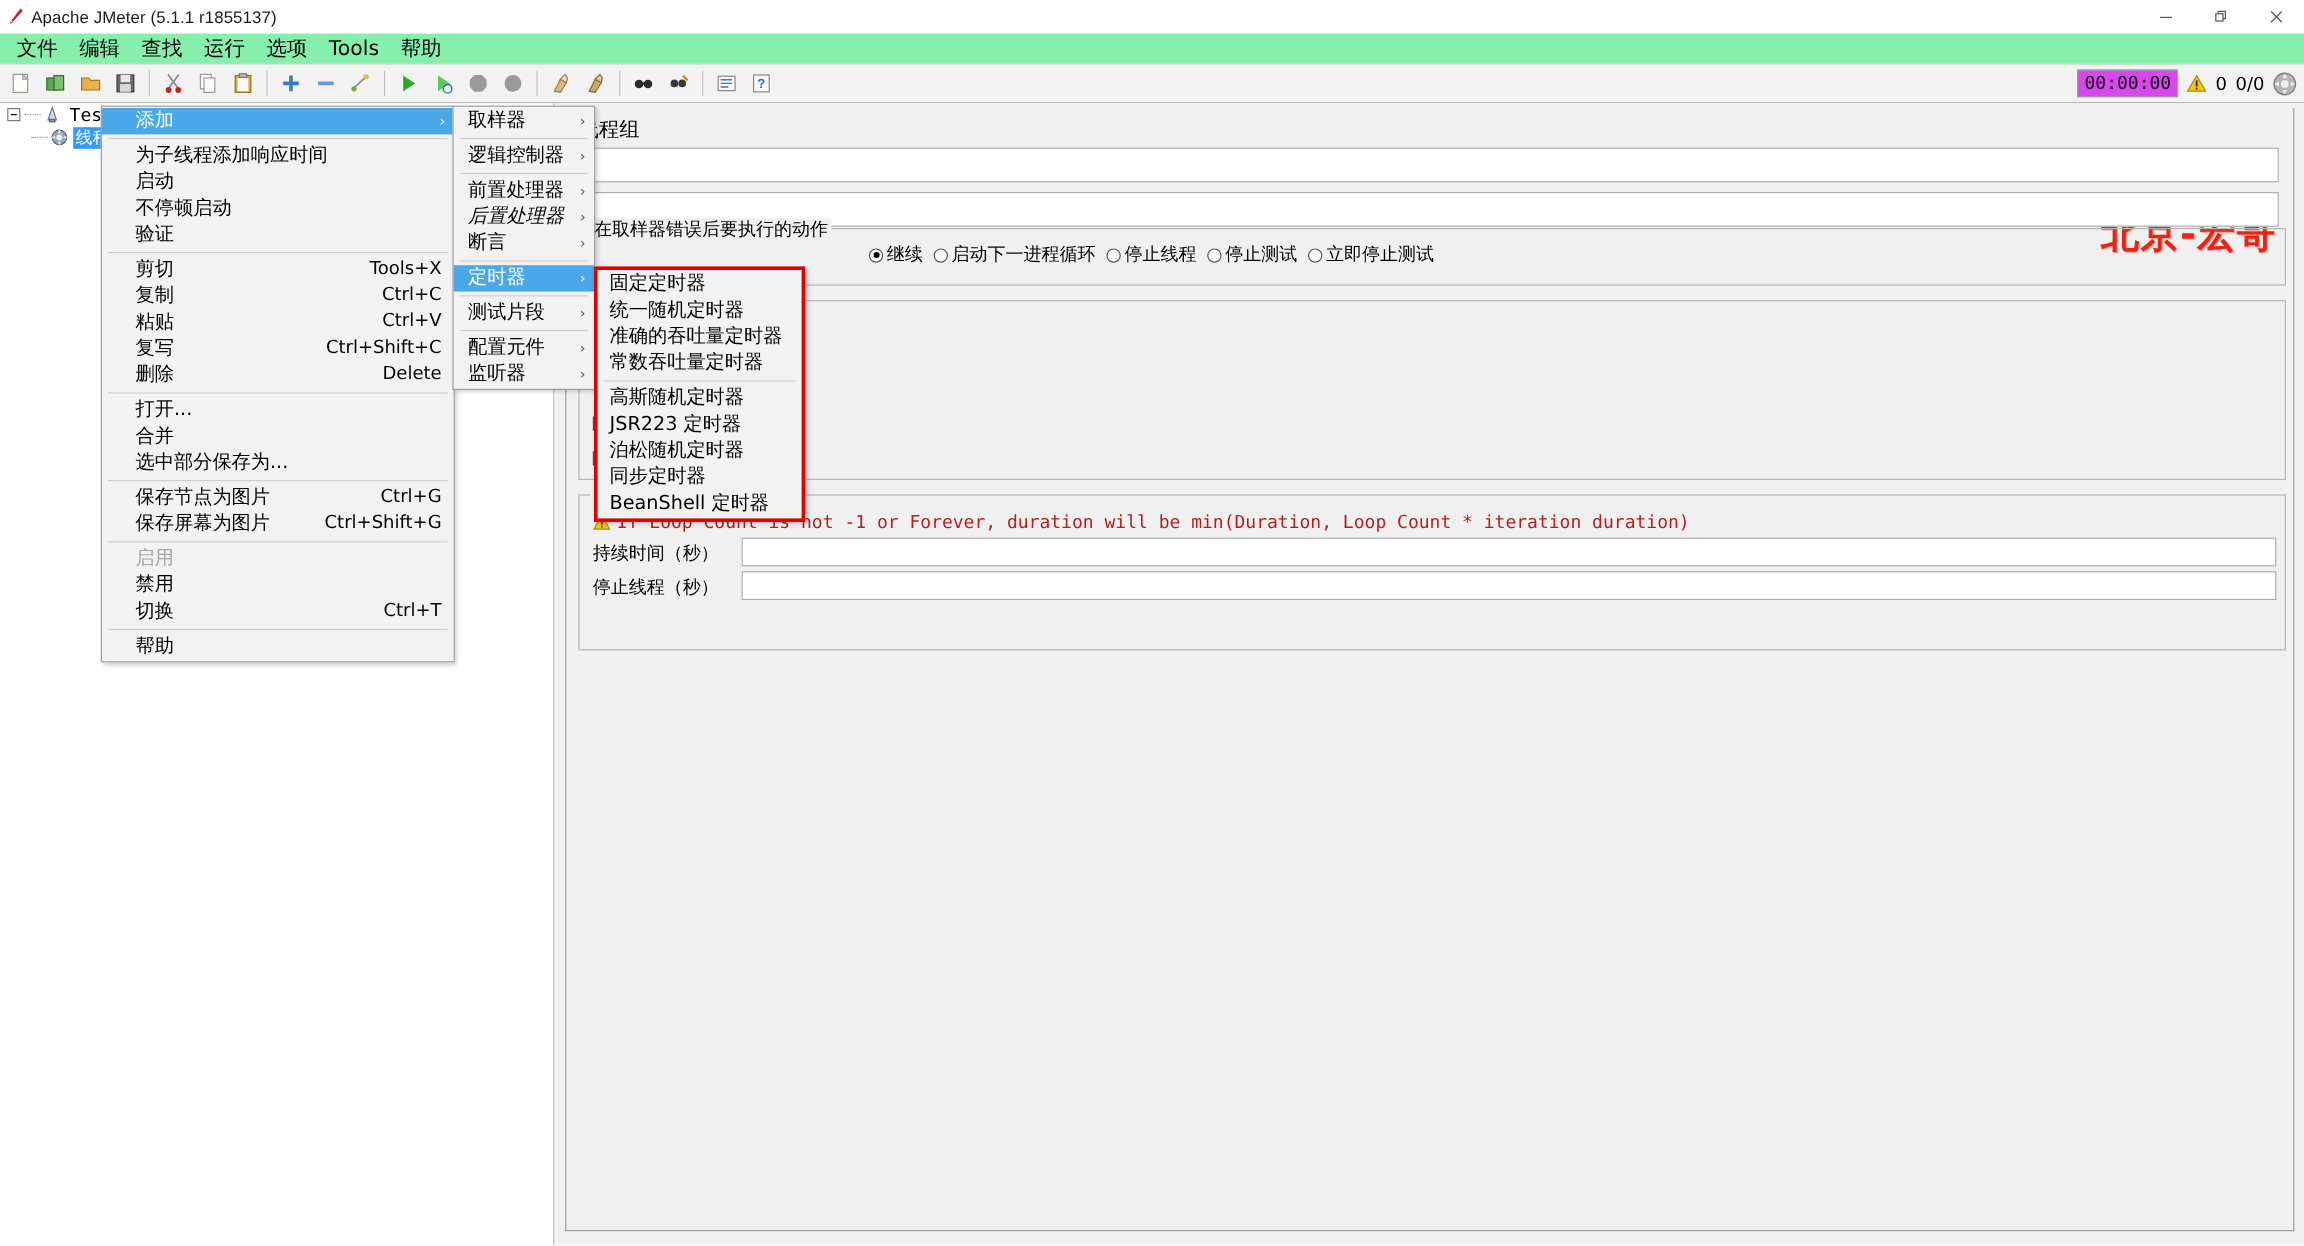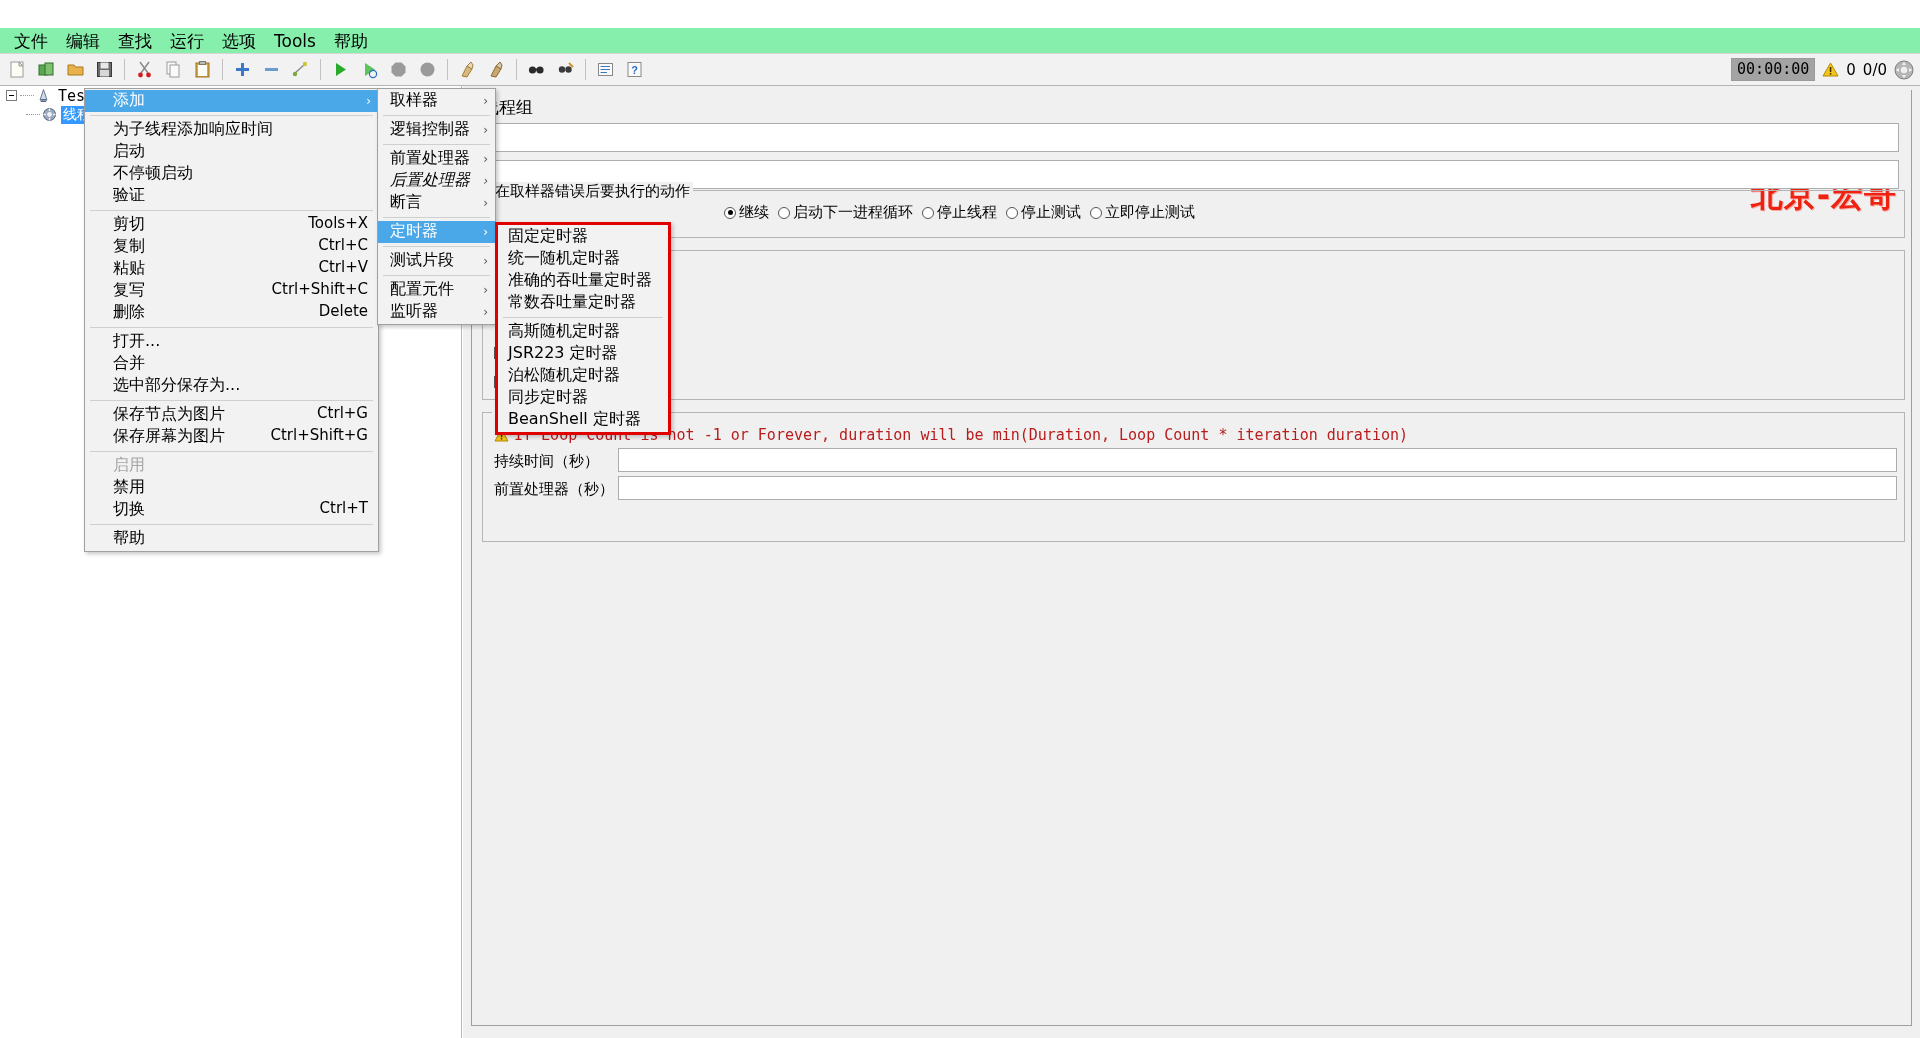--- a/index.html
+++ b/index.html
@@ -70,21 +70,21 @@
     border: 1px solid transparent;
   }
   .tsep { width: 1px; height: 21px; background: #c2c2c2; margin: 0 5px; }
 
   .toolbar-right {
     margin-left: auto; display: flex; align-items: center;
     padding-right: 6px; gap: 7px;
   }
   .timer-box {
     border: 1px solid #9a9a9a;
-    background: #a3a3a3;
+    background: #d946ef;
     padding: 1px 5px;
     font-family: "DejaVu Sans", "Liberation Sans", sans-serif;
     font-size: 15px; color: #000;
     line-height: 19px;
   }
   .warn-count, .thread-count {
     font-family: "DejaVu Sans", "Liberation Sans", sans-serif;
     font-size: 15px; color: #000;
   }
 
@@ -263,20 +263,46 @@
                   border: 3px solid #e00000; }
   #menu-timer .mi { padding-left: 10px; padding-right: 14px; }
 
   .mono { font-family: "DejaVu Sans Mono", "Liberation Mono", monospace; }
 </style>
 </head>
 <body>
 
 <div id="app">
 
+  <div class="titlebar">
+    <div class="tb-icon">
+      <svg width="15" height="16" viewBox="0 0 15 16">
+        <path d="M11 1 L13 3 L4 13 L2 14 L3 12 Z" fill="#d02020"></path>
+        <path d="M2.6 12.6 L4.4 12.2 L3.2 11.2 Z" fill="#ffffff"></path>
+      </svg>
+    </div>
+    <div class="tb-title">Apache JMeter (5.1.1 r1855137)</div>
+    <div class="tb-spacer"></div>
+    <div class="tb-btn">
+      <svg width="12" height="12" viewBox="0 0 12 12">
+          <rect x="1" y="6" width="10" height="1" fill="#555"></rect>
+        </svg>
+    </div>
+    <div class="tb-btn">
+      <svg width="12" height="12" viewBox="0 0 12 12">
+        <rect x="1.5" y="3.5" width="6" height="6" fill="none" stroke="#555" stroke-width="1"></rect>
+        <path d="M3.5 3.5 V1.5 H9.5 V7.5 H7.5" fill="none" stroke="#555" stroke-width="1"></path>
+      </svg>
+    </div>
+    <div class="tb-btn close">
+      <svg width="12" height="12" viewBox="0 0 12 12">
+        <path d="M1.5 1.5 L10.5 10.5 M10.5 1.5 L1.5 10.5" stroke="#555" stroke-width="1.1" fill="none"></path>
+      </svg>
+    </div>
+  </div>
 
   <div class="menubar">
     <div class="menubar-item">文件</div>
     <div class="menubar-item">编辑</div>
     <div class="menubar-item">查找</div>
     <div class="menubar-item">运行</div>
     <div class="menubar-item">选项</div>
     <div class="menubar-item">Tools</div>
     <div class="menubar-item">帮助</div>
   </div>
@@ -504,21 +530,21 @@
           <path d="M7.5 1 L14 13 H1 Z" fill="#f5c518" stroke="#b08a00"></path>
           <rect x="6.9" y="5" width="1.3" height="4.3" fill="#3a2a00"></rect>
           <rect x="6.9" y="10.2" width="1.3" height="1.4" fill="#3a2a00"></rect>
         </svg>
         <span class="mono">If Loop Count is not -1 or Forever, duration will be min(Duration, Loop Count * iteration duration)</span>
       </div>
 
       <div class="form-label" style="left:22px; top:362px;">持续时间（秒）</div>
       <div class="form-input" style="left:146px; top:358px; right:14px;"></div>
 
-      <div class="form-label" style="left:22px; top:390px;">前置处理器（秒）</div>
+      <div class="form-label" style="left:22px; top:390px;">停止线程（秒）</div>
       <div class="form-input" style="left:146px; top:386px; right:14px;"></div>
     </div>
   </div>
 
   <div class="menu" id="menu-context">
     <div class="mi hl">
       <span>添加</span>
       <span class="arrow">›</span>
     </div>
     <div class="msep"></div>

